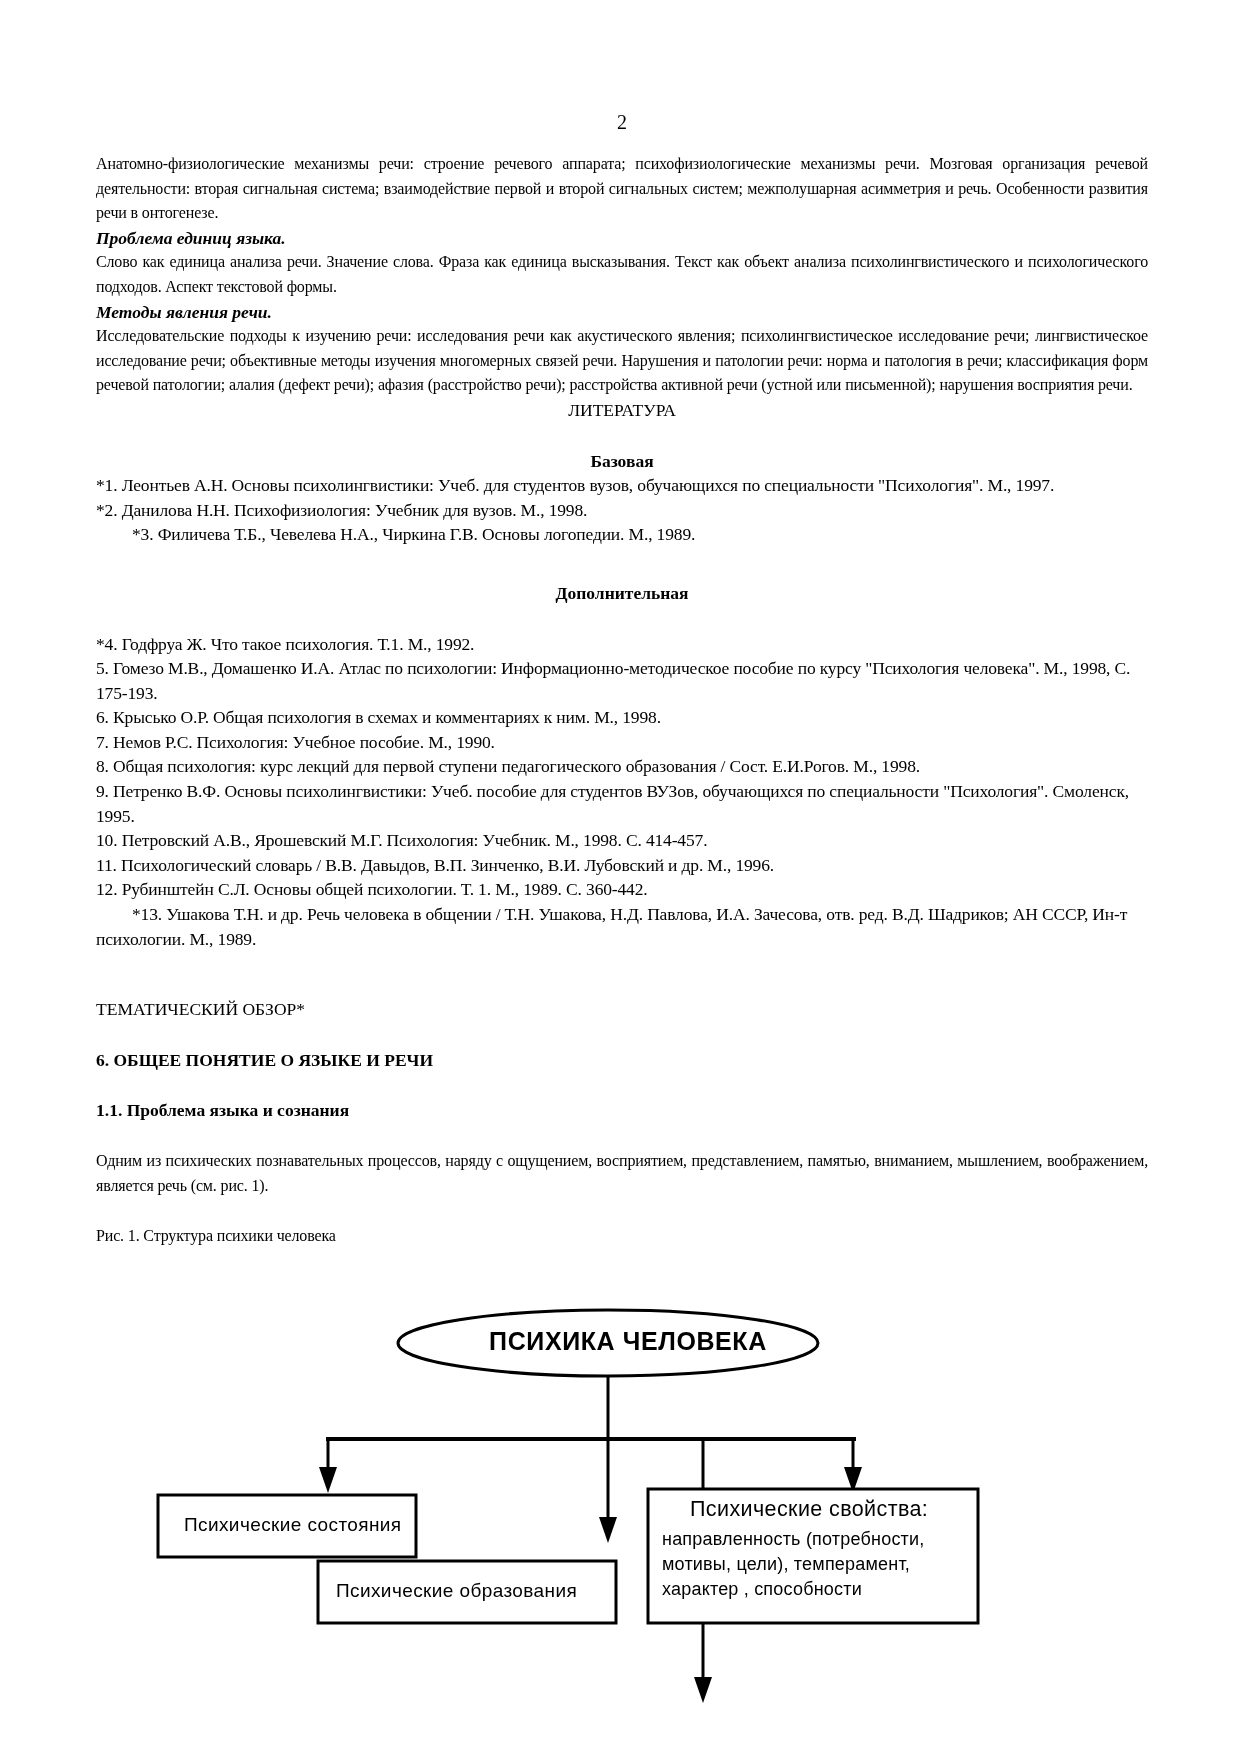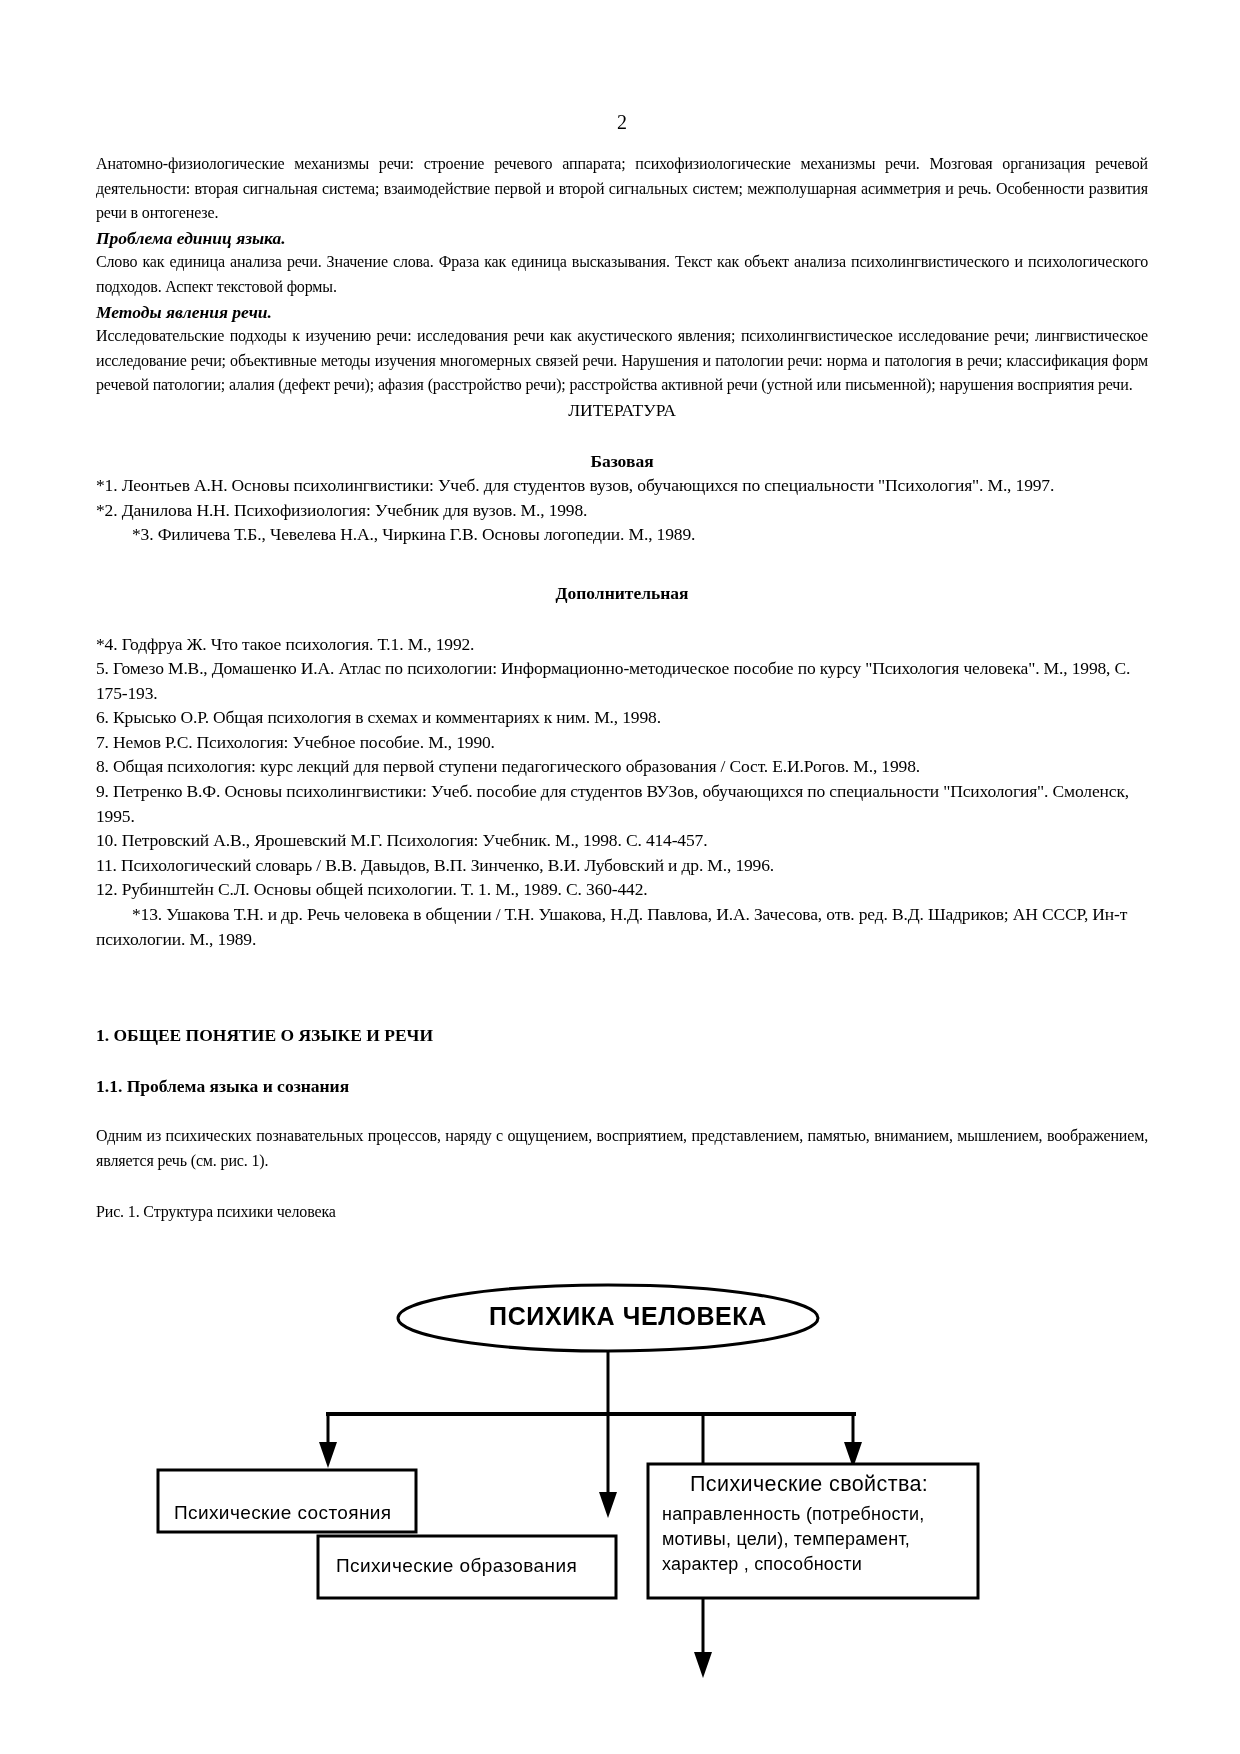--- a/index.html
+++ b/index.html
@@ -153,24 +153,25 @@
     <p class="ref">7. Немов Р.С. Психология:  Учебное пособие.  М., 1990.</p>
     <p class="ref">8. Общая психология: курс лекций для первой ступени педагогического образования / Сост. Е.И.Рогов.  М., 1998.</p>
     <p class="ref">9. Петренко В.Ф. Основы психолингвистики: Учеб. пособие для студентов ВУЗов, обучающихся по специальности "Психология". Смоленск, 1995.</p>
     <p class="ref">10. Петровский А.В., Ярошевский М.Г. Психология: Учебник.  М., 1998. С. 414-457.</p>
     <p class="ref">11. Психологический словарь / В.В. Давыдов, В.П. Зинченко, В.И. Лубовский и др.  М., 1996.</p>
     <p class="ref">12. Рубинштейн С.Л. Основы общей психологии. Т. 1.  М., 1989. С. 360-442.</p>
     <p class="ref indent">*13. Ушакова Т.Н. и др. Речь человека в общении / Т.Н. Ушакова, Н.Д. Павлова, И.А. Зачесова, отв. ред. В.Д. Шадриков; АН СССР, Ин-т психологии.  М., 1989.</p>
 
     <div class="spacer-xl"></div>
 
-
-    <div class="spacer-md"></div>
-
-    <p class="sec-title bold">1. ОБЩЕЕ ПОНЯТИЕ О ЯЗЫКЕ И РЕЧИ</p>
+    <p class="sec-title">ТЕМАТИЧЕСКИЙ ОБЗОР*</p>
+
+    <div class="spacer-md"></div>
+
+    <p class="sec-title bold">6. ОБЩЕЕ ПОНЯТИЕ О ЯЗЫКЕ И РЕЧИ</p>
 
     <div class="spacer-md"></div>
 
     <p class="sec-title bold">1.1. Проблема языка и сознания</p>
 
     <div class="spacer-md"></div>
 
     <p class="para justify">Одним из психических познавательных процессов, наряду с ощущением, восприятием, представлением, памятью, вниманием, мышлением, воображением, является речь (см. рис. 1).</p>
 
     <div class="spacer-md"></div>
@@ -200,21 +201,21 @@
 
         <rect x="62" y="192" width="258" height="62" fill="#ffffff" stroke="#000000" stroke-width="3"></rect>
 
         <rect x="222" y="258" width="298" height="62" fill="#ffffff" stroke="#000000" stroke-width="3"></rect>
 
         <rect x="552" y="186" width="330" height="134" fill="#ffffff" stroke="#000000" stroke-width="3"></rect>
       </svg>
 
       <div style="position:absolute; left:302px; top:24px; width:420px; text-align:center;padding-left:20px;" class="node-ellipse-label">ПСИХИКА ЧЕЛОВЕКА</div>
 
-      <div style="position:absolute; left:78px; top:211px; width:240px;margin-top:13px;" class="box-label">Психические состояния</div>
+      <div style="position:absolute; left:88px; top:211px; width:240px;" class="box-label">Психические состояния</div>
 
       <div style="position:absolute; left:240px; top:277px; width:280px;" class="box-label">Психические  образования</div>
 
       <div style="position:absolute; left:566px; top:194px; width:310px;margin-left:28px;" class="box-label-title">Психические свойства:</div>
 
       <div style="position:absolute; left:566px; top:224px; width:312px; line-height:25px;">
         <div class="box-label-sm">направленность   (потребности,</div>
         <div class="box-label-sm">мотивы,   цели),   темперамент,</div>
         <div class="box-label-sm">характер , способности</div>
       </div>

